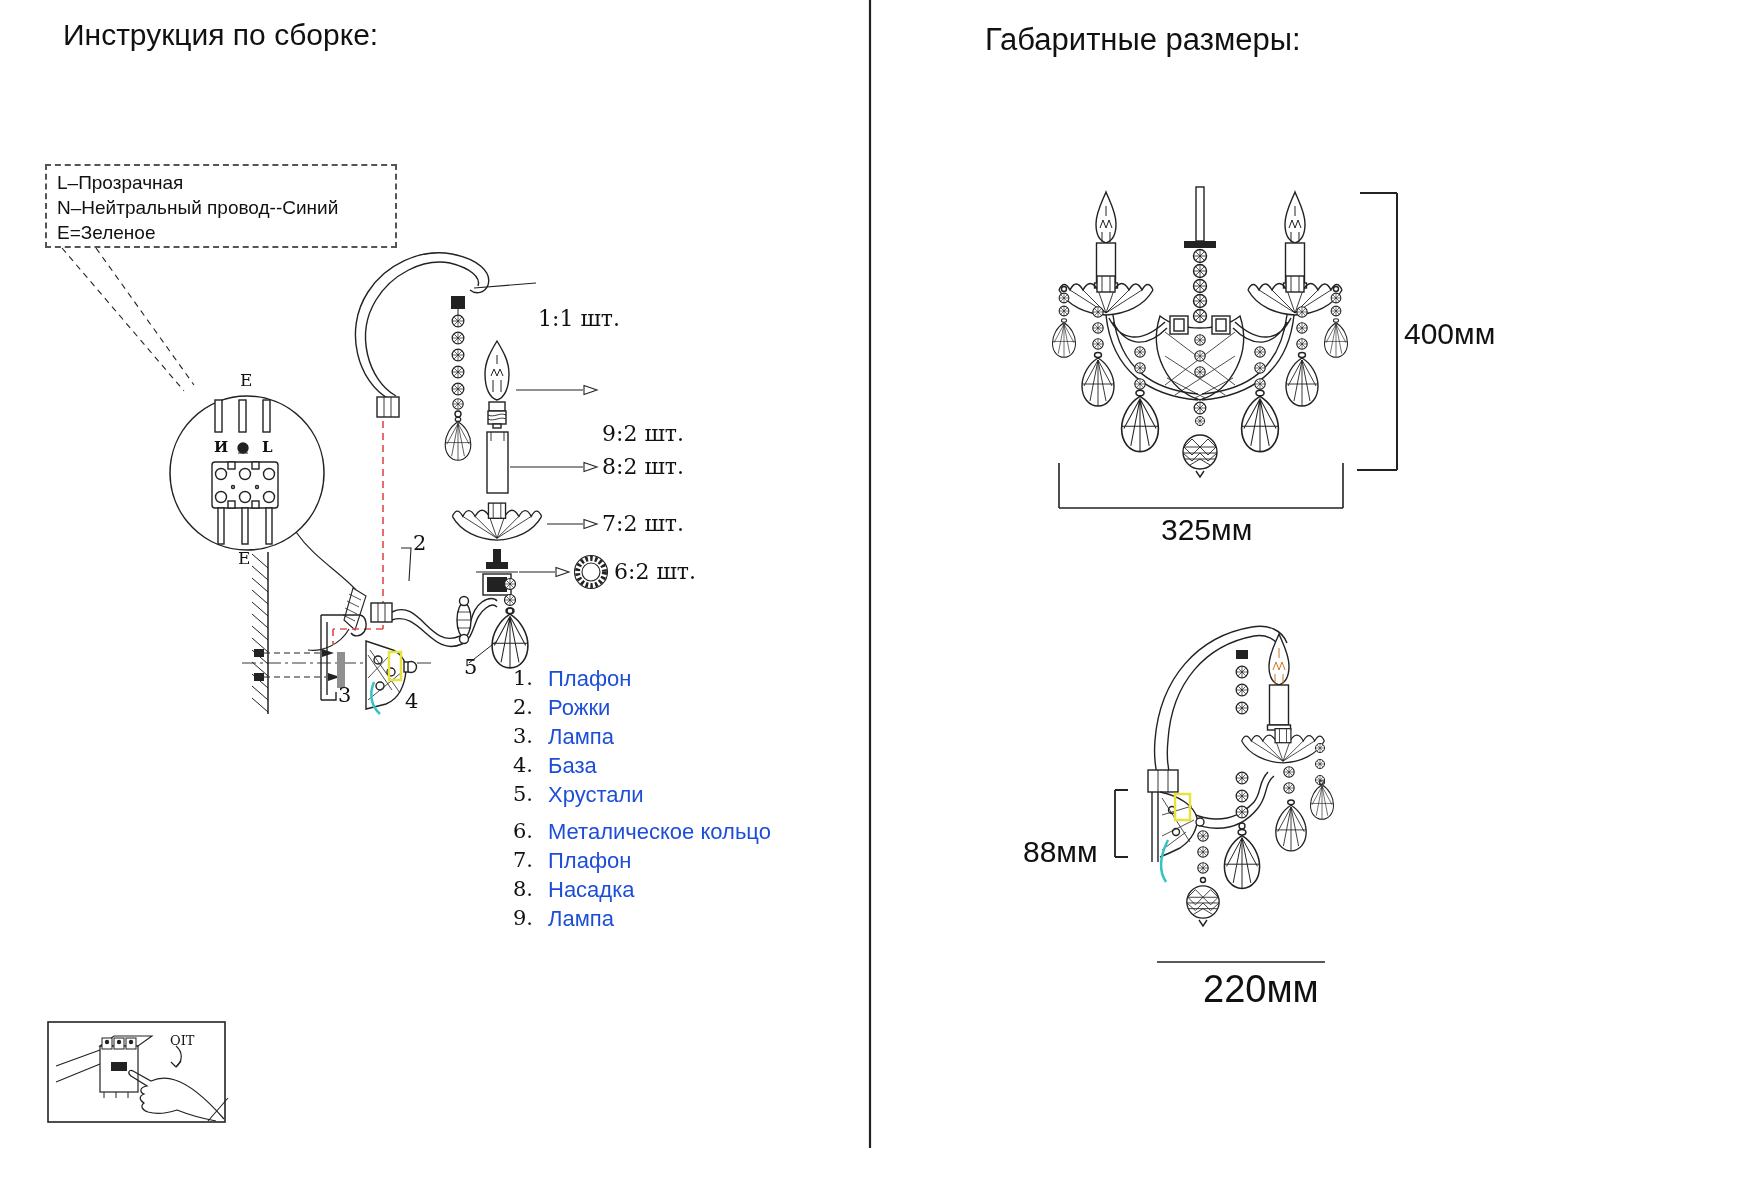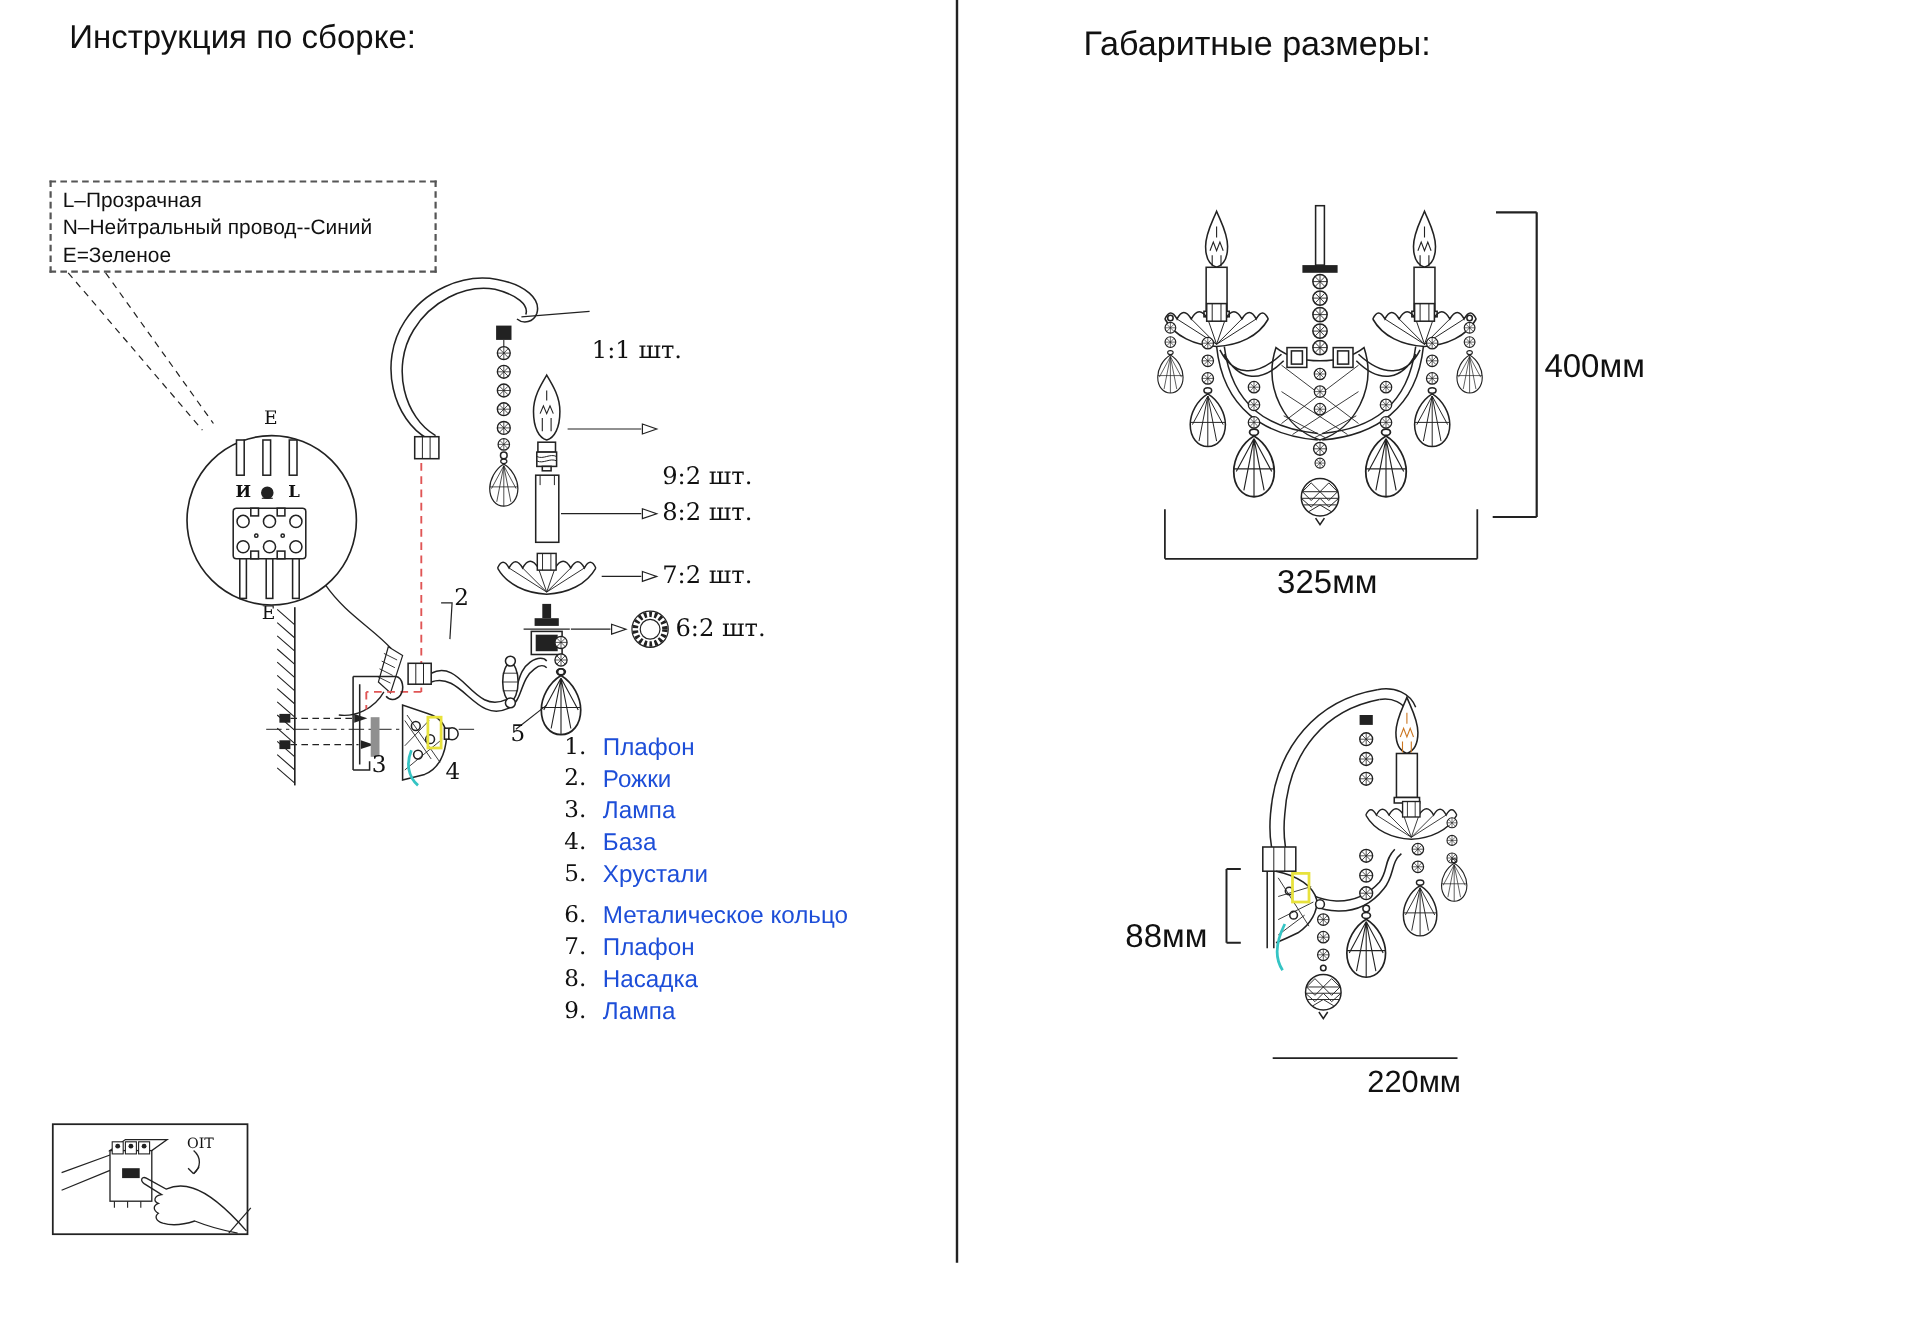--- a/index.html
+++ b/index.html
@@ -387,16 +387,16 @@
         <span class="plabel">Лампа</span>
       </li>
   </ol>
 
   <div class="lbl serif" style="left:147px;top:1033px;font-size:13px;margin-left:23px;">OIT</div>
 
   <div class="lbl sans" style="left:985px;top:22px;font-size:31px;">Габаритные размеры:</div>
   <div class="lbl sans" style="left:1404px;top:317px;font-size:30px;">400мм</div>
   <div class="lbl sans" style="left:1161px;top:513px;font-size:30px;">325мм</div>
   <div class="lbl sans" style="left:1023px;top:835px;font-size:30px;">88мм</div>
-  <div class="lbl sans" style="left:1203px;top:968px;font-size:28px;margin-left:40px;">220мм</div>
+  <div class="lbl sans" style="left:1203px;top:968px;font-size:38px;">220мм</div>
 
 
 </div>
 
 </body></html>

